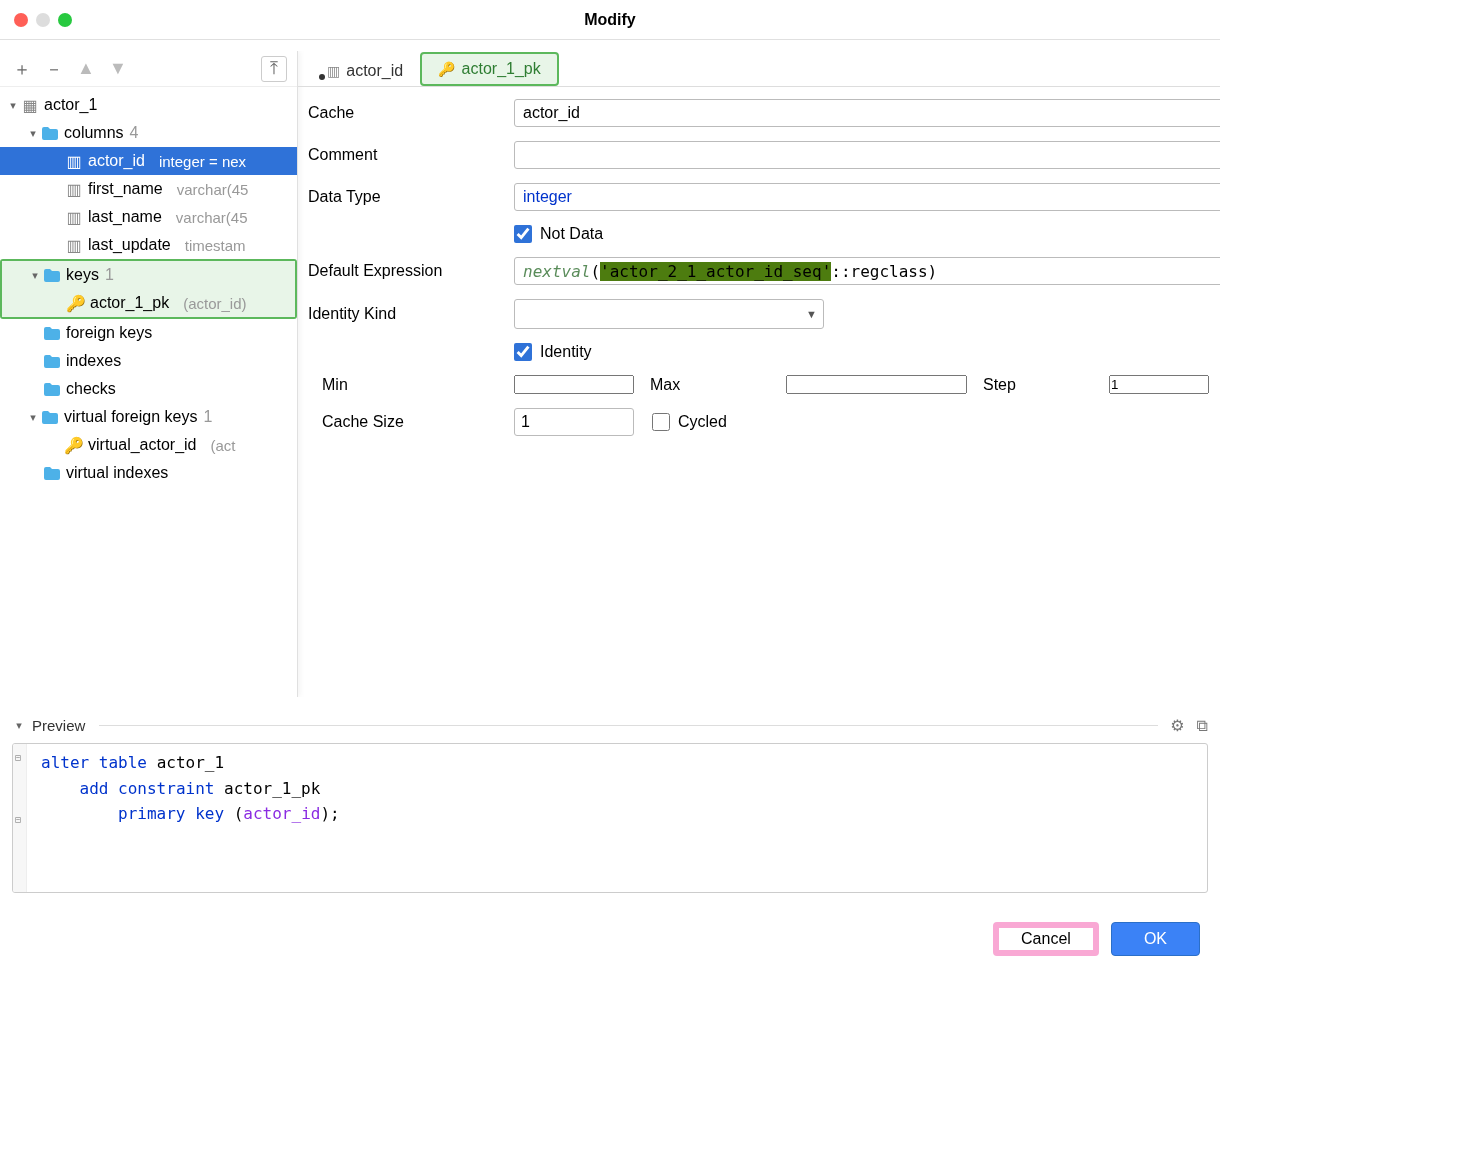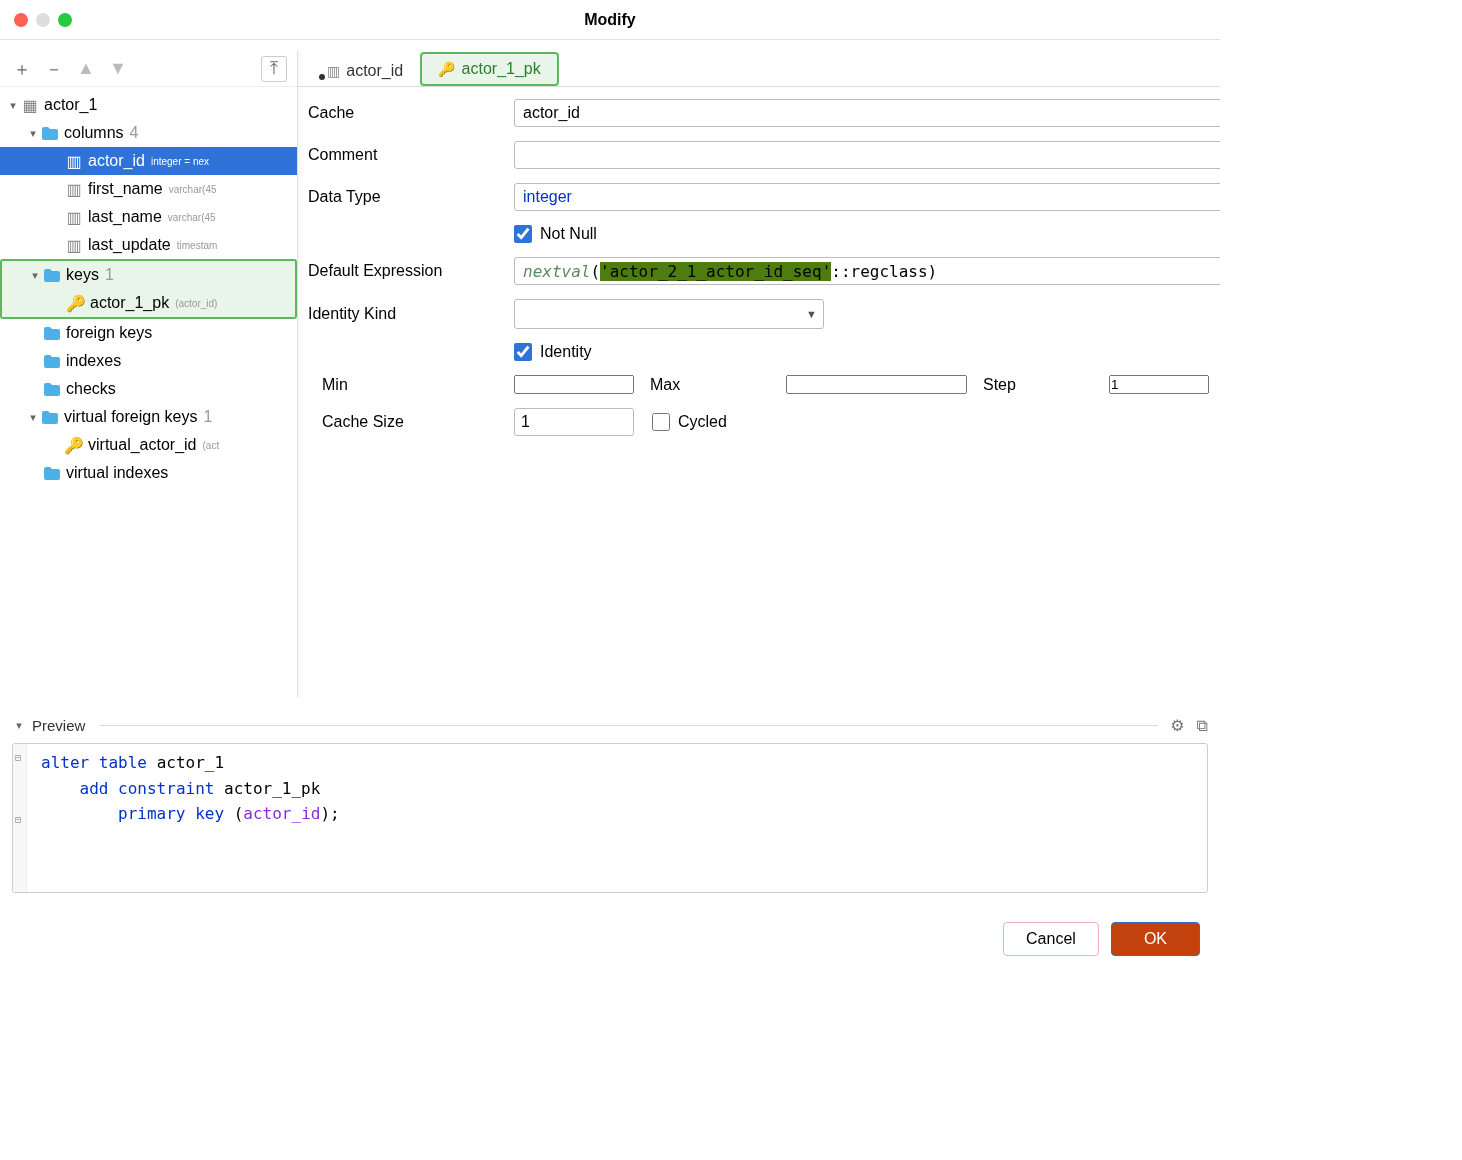--- a/index.html
+++ b/index.html
@@ -34,21 +34,21 @@
 .tree { flex:1; overflow:auto; font-size:16px; padding-top:4px;}
 .tree-item { display:flex; align-items:center; height:28px; white-space:nowrap; overflow:hidden; padding-right:4px;}
 .chev { width:14px; display:inline-flex; justify-content:center; color:#666; font-size:11px;}
 .indent { display:inline-block; }
 .ticon { width:20px; display:inline-flex; justify-content:center; margin-right:4px;}
 .table-icon { color:#888; }
 .key-icon { color:#d9a93c; }
 .key-icon.purple { color:#b48ad9; }
 .col-icon { color:#888; }
 .tcount { color:#999; margin-left:6px; }
-.ttype { color:#999; margin-left:6px; font-size:10px;}
+.ttype { color:#999; margin-left:14px; font-size:15px;}
 .tree-item.selected { background:#2f72d8; color:#fff; }
 .tree-item.selected .ttype, .tree-item.selected .ticon { color:#fff; }
 .tree-item.highlighted { background:#e8f5e8; }
 .keys-group { border:2px solid #5cb85c; border-radius:3px; }
 
 .main { flex:1; display:flex; flex-direction:column; overflow:hidden; }
 .tabs { display:flex; height:36px; align-items:flex-end; border-bottom:1px solid #ddd; padding-left:12px; gap:0;}
 .tab { display:flex; align-items:center; gap:6px; padding:6px 16px; font-size:16px; color:#333; border:1px solid transparent; border-bottom:none; position:relative; cursor:pointer;}
 .tab .dot { width:6px; height:6px; border-radius:50%; background:#333; position:absolute; left:8px; bottom:6px;}
 .tab.highlighted { background:#e8f5e8; border:2px solid #5cb85c; color:#2e7d32; border-radius:4px;}
@@ -78,22 +78,22 @@
 .preview-hdr .line { flex:1; height:1px; background:#ddd; margin-left:8px;}
 .preview-hdr .tool { color:#777; cursor:pointer; font-size:16px; margin-left:6px;}
 .code-box { border:1px solid #ccc; border-radius:3px; margin-top:8px; height:150px; padding:6px 8px; font-family:"SF Mono",Menlo,Consolas,monospace; font-size:16px; line-height:1.6; position:relative; overflow:auto;}
 .gutter { position:absolute; left:0; top:0; bottom:0; width:14px; background:#f7f7f7; border-right:1px solid #eee;}
 .gutter .mk { position:absolute; left:2px; font-size:10px; color:#999;}
 .code-line { padding-left:20px; white-space:pre;}
 .kw { color:#0033cc; }
 .ident { color:#8a2be2; }
 .plain { color:#000; }
 .footer { display:flex; justify-content:flex-end; gap:12px; padding:14px 20px; }
-.btn { height:34px; padding:0 22px; border-radius:4px; font-size:16px; cursor:pointer; border:1px solid #f9a8d4; background:#fff;}
-.btn.primary { background:#c2410c; color:#fff; border:1px solid #2b6fc8; font-weight:500; padding:0 32px;}
+.btn { height:34px; padding:0 22px; border-radius:4px; font-size:16px; cursor:pointer; border:6px solid #f9a8d4; background:#fff;}
+.btn.primary { background:#3b82f6; color:#fff; border:1px solid #2b6fc8; font-weight:500; padding:0 32px;}
 svg.folder { width:16px; height:13px; }
 svg.folder path { fill:#4db1e8; }
 </style>
 </head>
 <body>
 
 <div class="window">
   <div class="titlebar">
     <div class="traffic-lights">
       <div class="light red"></div>
@@ -256,21 +256,21 @@
 
         <div class="form-label">Data Type</div>
         <div class="type-input">
           <span>integer</span>
 
         </div>
 
         <div></div>
         <div class="chk">
           <input type="checkbox" checked="" style="">
-          <span>Not Null</span>
+          <span>Not Data</span>
         </div>
 
         <div class="form-label">Default Expression</div>
         <div class="defexpr">
           <span class="fn">nextval</span>
             <span class="rest">(</span>
             <span class="str">'actor_2_1_actor_id_seq'</span>
             <span class="rest">::regclass)</span>
 
         </div>

